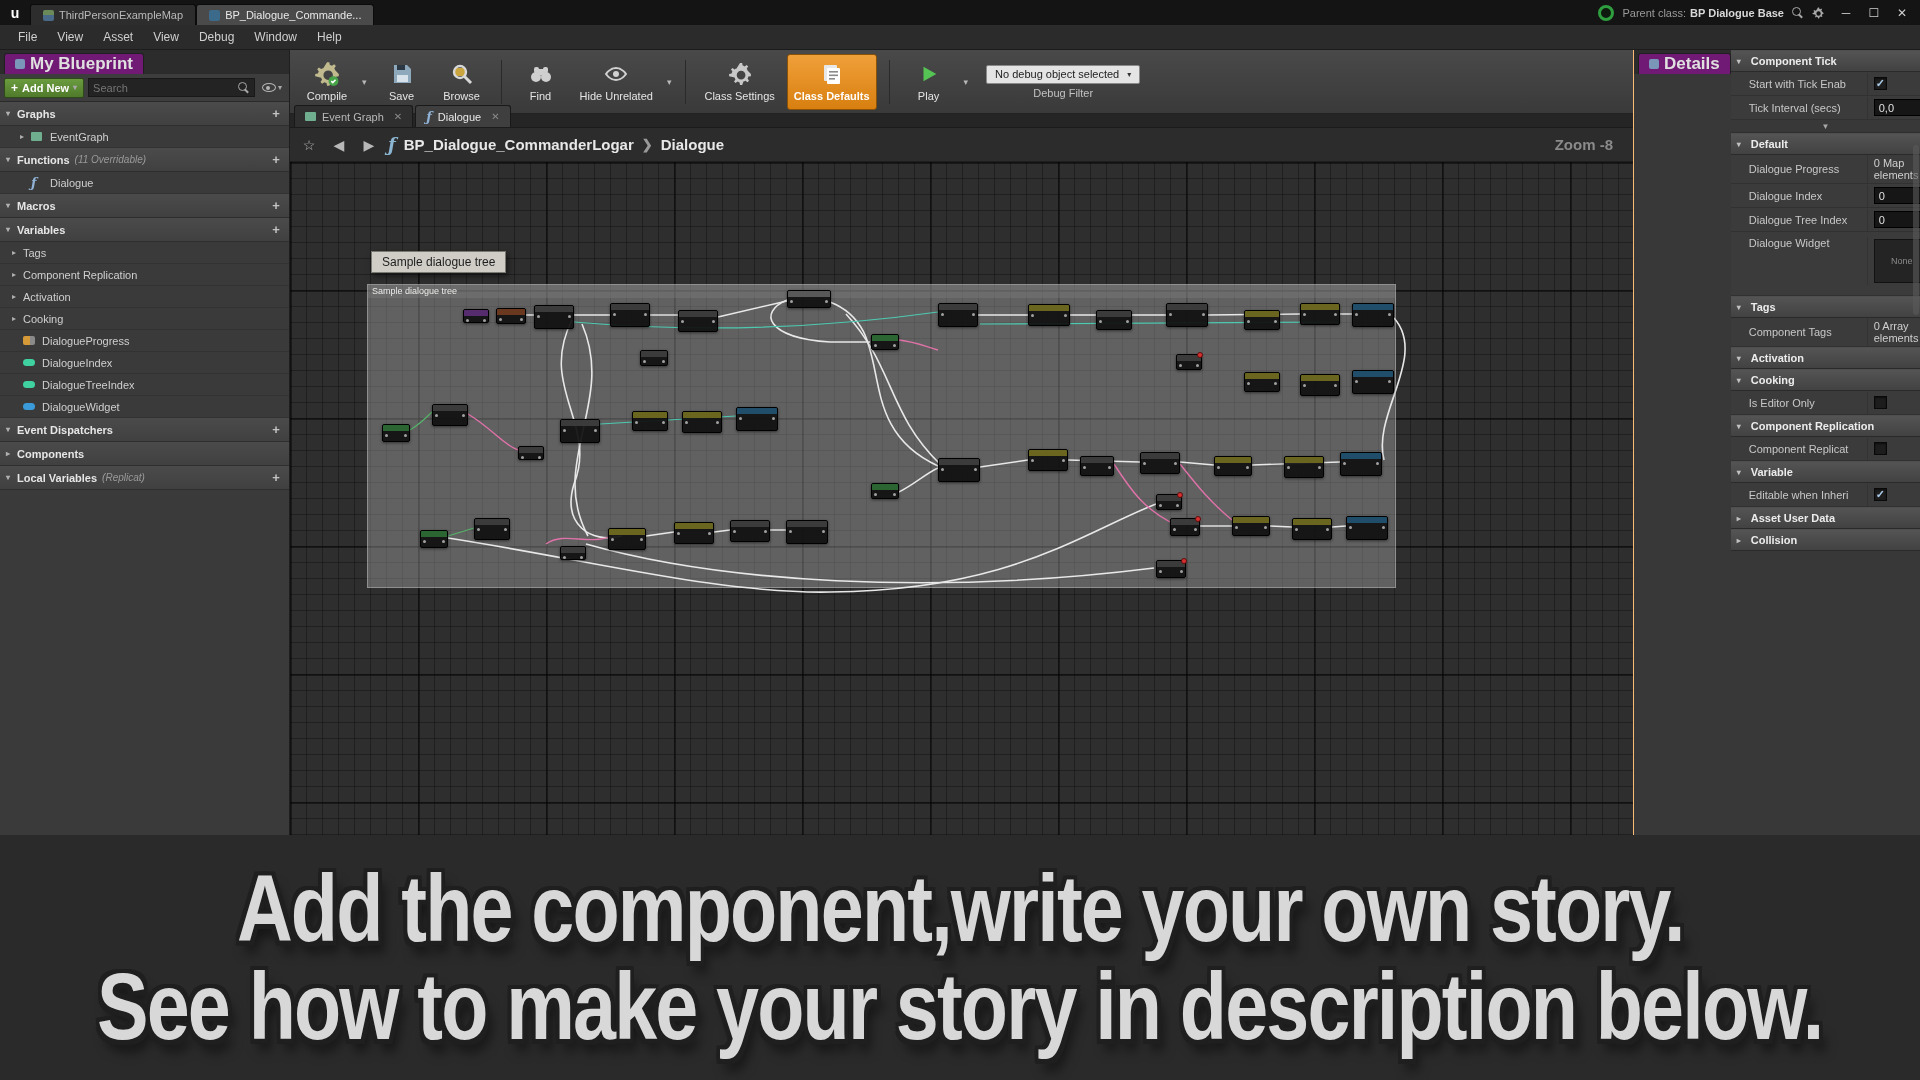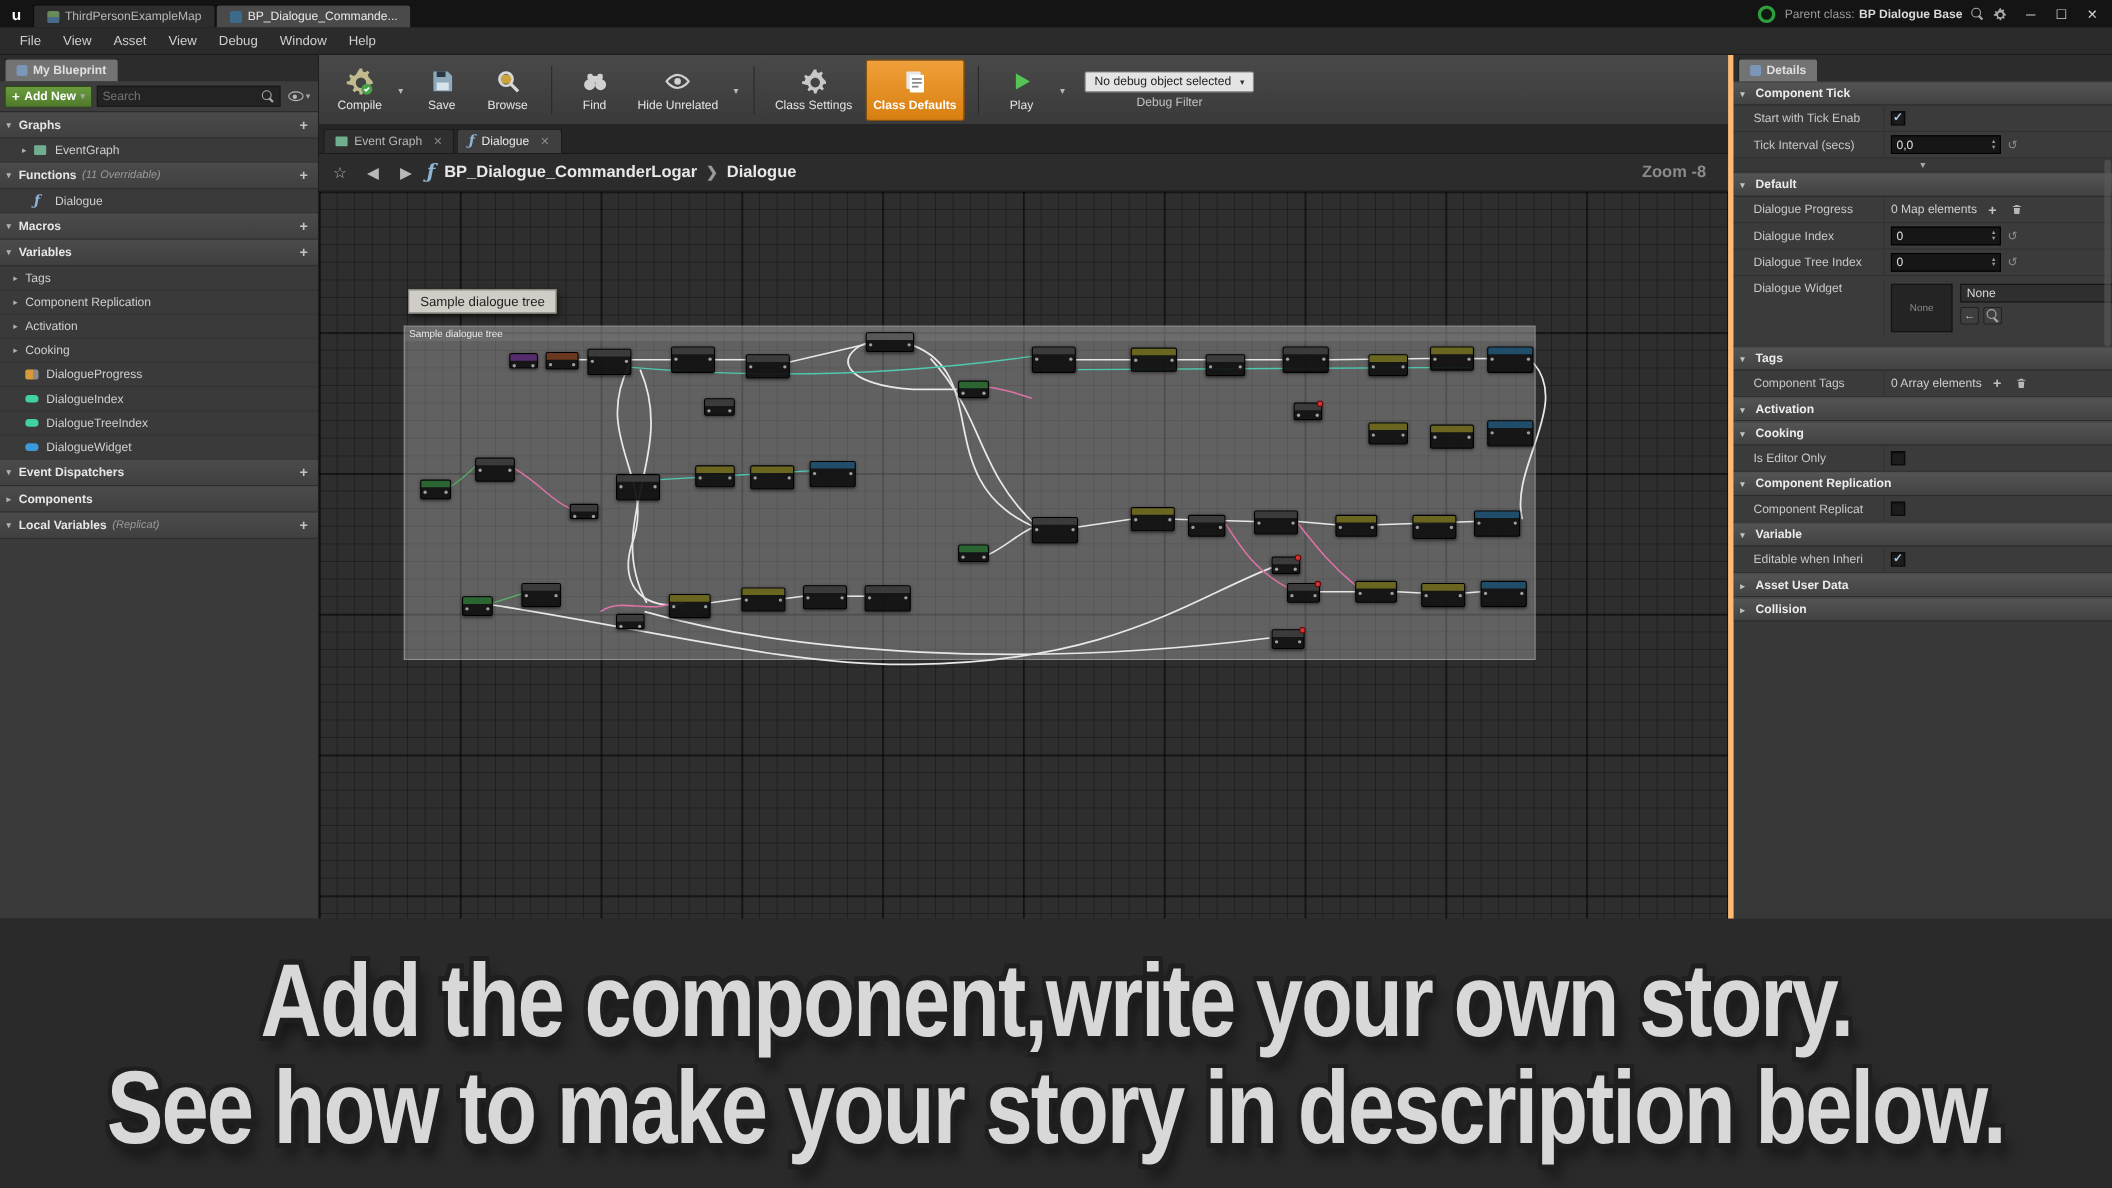--- a/index.html
+++ b/index.html
@@ -30,21 +30,21 @@
   
   .menu-bar{height:25px;background:#2b2b2b;border-bottom:1px solid #1c1c1c;display:flex;align-items:center;padding-left:8px}
   .menu-item{padding:0 10px;font-size:12px;color:#cfcfcf;height:100%;display:flex;align-items:center}
 
   
   .main{height:785px;display:flex}
 
   
   .left-panel{width:290px;background:#3a3a3a;border-right:1px solid #1f1f1f;display:flex;flex-direction:column}
   .panel-tab-bar{height:24px;background:#2c2c2c;display:flex;align-items:flex-end;padding-left:4px}
-  .panel-tab{height:21px;background:#737373;border:1px solid #202020;border-bottom:none;border-radius:3px 3px 0 0;display:flex;align-items:center;gap:5px;padding:0 10px;font-size:11px;color:#e0e0e0;font-weight:bold}
+  .panel-tab{height:21px;background:#701a75;border:1px solid #202020;border-bottom:none;border-radius:3px 3px 0 0;display:flex;align-items:center;gap:5px;padding:0 10px;font-size:17px;color:#e0e0e0;font-weight:bold}
   .panel-tab .p-ic{width:10px;height:10px;background:#7a96b8;border-radius:2px}
   .sb-toolbar{height:28px;display:flex;align-items:center;gap:4px;padding:0 4px;background:#3d3d3d;border-bottom:1px solid #2a2a2a}
   .addnew-btn{display:flex;align-items:center;gap:4px;background:linear-gradient(#6a9c3f,#4f7a2b);border:1px solid #2d4a18;border-radius:2px;color:#fff;font-size:11px;font-weight:bold;height:20px;padding:0 6px}
   .addnew-btn .plus{font-size:12px}
   .sb-search{flex:1;display:flex;align-items:center;background:#232323;border:1px solid #181818;height:19px;padding:0 4px}
   .sb-search input{flex:1;background:transparent;border:none;outline:none;color:#ddd;font-size:11px;font-family:inherit}
   .eye-btn{display:flex;align-items:center;gap:2px;padding:0 3px}
   .icon-eye{width:14px;height:9px;border:1.5px solid #b5b5b5;border-radius:50%;position:relative;display:inline-block}
   .icon-eye::after{content:"";position:absolute;width:4px;height:4px;background:#b5b5b5;border-radius:50%;left:3.5px;top:1.5px}
   .caret{color:#a8a8a8;font-size:8px}
@@ -70,21 +70,21 @@
   .tb-ic{height:26px;display:flex;align-items:center}
   .tb-label{font-size:11px;color:#e4e4e4;white-space:nowrap}
   .tb-btn.hl .tb-label{color:#fff;font-weight:bold}
   .tb-caret{color:#b8b8b8;font-size:9px;align-self:center;margin:0 2px}
   .tb-sep{width:1px;height:44px;background:#2a2a2a;margin:0 6px}
   .debug-block{display:flex;flex-direction:column;align-items:center;gap:3px;margin-left:10px}
   .debug-dd{background:#e4e4e4;border:1px solid #8a8a8a;height:19px;display:flex;align-items:center;gap:8px;padding:0 8px;font-size:11px;color:#222;border-radius:2px}
   .debug-dd .dd-caret{font-size:8px;color:#333}
   .debug-filter{font-size:11px;color:#c2c2c2}
 
-  .graph-tab-bar{height:26px;background:#252525;display:flex;align-items:flex-end;padding-left:4px;border-bottom:1px solid #1b1b1b}
+  .graph-tab-bar{height:14px;background:#252525;display:flex;align-items:flex-end;padding-left:4px;border-bottom:1px solid #1b1b1b}
   .graph-tab{height:22px;display:flex;align-items:center;gap:6px;padding:0 10px;font-size:11px;background:#2f2f2f;color:#b8b8b8;border:1px solid #191919;border-bottom:none;border-radius:3px 3px 0 0;margin-right:2px}
   .graph-tab.active{background:#3f3f3f;color:#e8e8e8}
   .graph-tab .gx{color:#8a8a8a;font-size:10px;margin-left:4px}
 
   .breadcrumb-bar{height:34px;background:#2c2c2c;border-bottom:1px solid #1e1e1e;display:flex;align-items:center;padding:0 8px;gap:8px}
   .bc-btn{color:#b8b8b8;font-size:14px;width:22px;text-align:center}
   .bc-f{color:#8ab4d0;font-style:italic;font-family:"DejaVu Serif",serif;font-size:18px;font-weight:bold}
   .bc-title{color:#e8e8e8;font-size:15px;font-weight:bold}
   .bc-sep{color:#9a9a9a;font-size:13px;font-weight:bold}
   .bc-zoom{margin-left:auto;color:#8a8a8a;font-size:15px;font-weight:bold;padding-right:12px}
@@ -103,21 +103,21 @@
   .nodes-layer{position:absolute;inset:0;z-index:2}
   .g-node{position:absolute;background:rgba(16,16,16,0.93);border:1px solid #000;border-radius:2px;box-shadow:0 1px 3px rgba(0,0,0,.5)}
   .g-head{height:6px;border-radius:1px 1px 0 0;opacity:.95}
   .g-node::before{content:"";position:absolute;left:2px;top:9px;width:3px;height:3px;border-radius:50%;background:#cfcfcf;opacity:.75}
   .g-node::after{content:"";position:absolute;right:2px;top:9px;width:3px;height:3px;border-radius:50%;background:#cfcfcf;opacity:.75}
   .g-err{position:absolute;right:-2px;top:-3px;width:6px;height:6px;border-radius:50%;background:#d83030;border:1px solid #5a0c0c}
   .g-tooltip{position:absolute;left:81px;top:89px;z-index:5;background:#cfcdc6;color:#1e1e1e;font-size:12px;padding:3px 10px;border:1px solid #7a7a72;box-shadow:2px 3px 6px rgba(0,0,0,.5)}
   .watermark{position:absolute;right:28px;bottom:12px;font-size:58px;font-weight:bold;letter-spacing:3px;color:rgba(170,170,170,0.30);z-index:0}
 
   
-  .right-panel{width:349px;background:#383838;border-left:5px solid #fdba74;display:flex;flex-direction:column;position:relative}
+  .right-panel{width:287px;background:#383838;border-left:1px solid #fdba74;display:flex;flex-direction:row;position:relative}
   .dt-search-row{height:27px;display:flex;align-items:center;gap:4px;padding:0 5px;background:#3c3c3c;border-bottom:1px solid #2a2a2a}
   .dt-search{flex:1;display:flex;align-items:center;background:#232323;border:1px solid #181818;height:19px;padding:0 5px}
   .dt-search input{flex:1;background:transparent;border:none;outline:none;color:#ddd;font-size:11px;font-family:inherit}
   .sq-btn{width:20px;height:20px;background:#454545;border:1px solid #262626;display:flex;align-items:center;justify-content:center;border-radius:2px}
   .icon-list{width:11px;height:9px;background:linear-gradient(#b8b8b8 20%,transparent 20%,transparent 45%,#b8b8b8 45%,#b8b8b8 62%,transparent 62%,transparent 82%,#b8b8b8 82%)}
   .d-sections{overflow:hidden}
   .d-header{height:22px;background:linear-gradient(#545454,#424242);display:flex;align-items:center;gap:5px;padding:0 6px;font-size:11px;font-weight:bold;color:#ececec;border-bottom:1px solid #2a2a2a;border-top:1px solid #4f4f4f}
   .d-arrow{font-size:8px;color:#c2c2c2;width:9px}
   .d-row{min-height:24px;display:flex;align-items:center;background:#3b3b3b;border-bottom:1px solid #313131;padding-left:18px}
   .d-row.tall{min-height:64px;align-items:flex-start;padding-top:5px}

